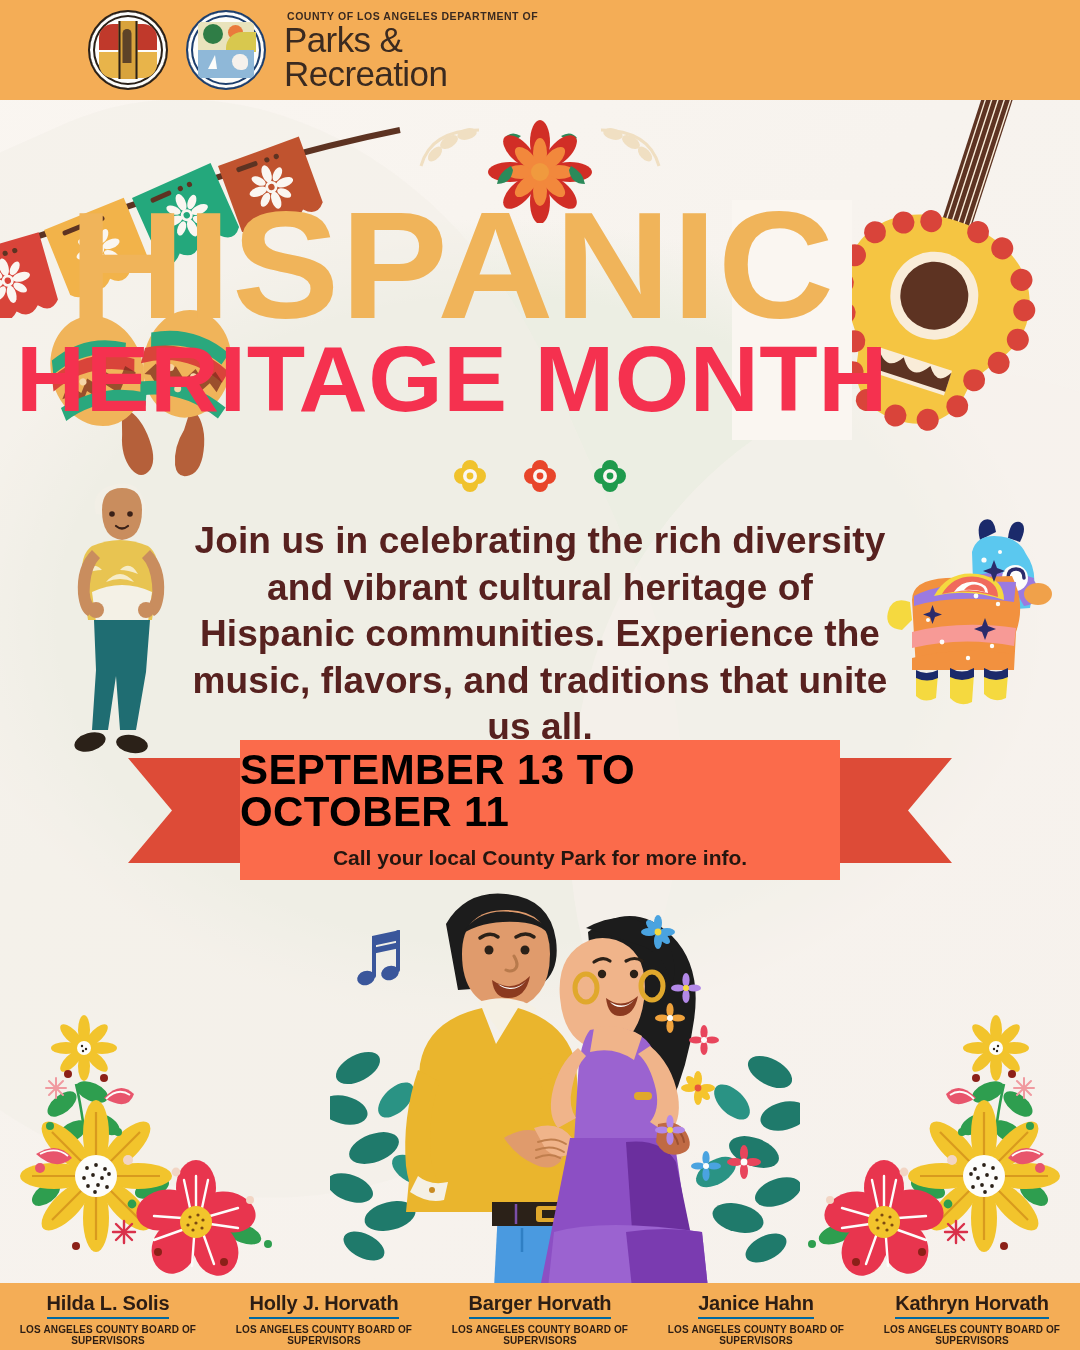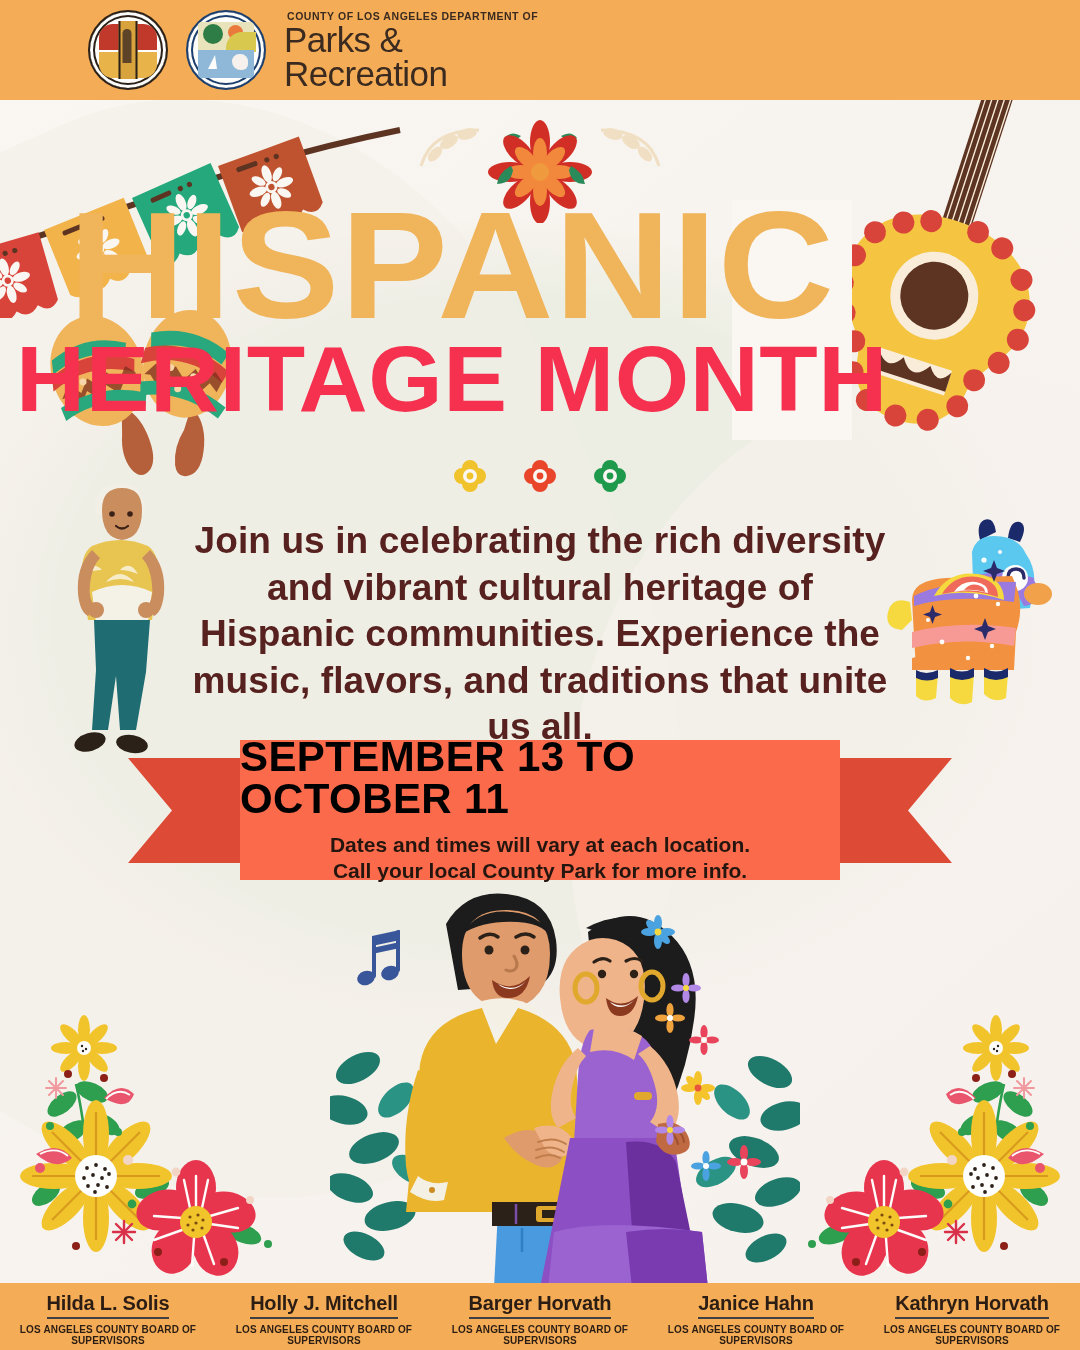--- a/index.html
+++ b/index.html
@@ -105,21 +105,21 @@
   .music-note{position:absolute;left:352px;top:928px;width:60px;height:70px;z-index:14;}
   .floral-l{position:absolute;left:0px;top:1008px;width:300px;height:285px;z-index:13;}
   .floral-r{position:absolute;right:0px;top:1008px;width:300px;height:285px;z-index:13;
     transform:scaleX(-1);}
 
   
   .footer{position:absolute;left:0;bottom:0;width:1080px;height:67px;background:#f4ad56;z-index:30;
     display:flex;align-items:center;}
   .sup{flex:1;text-align:center;padding-top:4px;}
   .sup-name{font-size:20px;font-weight:700;color:#2c1d14;letter-spacing:-.2px;
-    display:inline-block;padding-bottom:3px;border-bottom:2px solid #404040;line-height:1.1;}
+    display:inline-block;padding-bottom:3px;border-bottom:2px solid #0369a1;line-height:1.1;}
   .sup-role{font-size:10px;font-weight:700;color:#2c1d14;letter-spacing:.15px;margin-top:5px;
     text-transform:uppercase;}
 </style>
 </head>
 <body>
 
 <div id="poster">
 
   <div class="sheen1"></div>
   <div class="sheen2"></div>
@@ -446,21 +446,20 @@
   </div>
 
   <div class="body-copy">Join us in celebrating the rich diversity and vibrant cultural heritage of Hispanic communities. Experience the music, flavors, and traditions that unite us all.</div>
 
   <div class="ribbon">
     <div class="rib-tail rib-left"></div>
     <div class="rib-tail rib-right"></div>
     <div class="rib-center">
       <div class="rib-date">SEPTEMBER 13 TO OCTOBER 11</div>
       <div class="rib-sub">
-        <div>Dates and times will vary at each location.</div>
         <div>Call your local County Park for more info.</div>
       </div>
     </div>
   </div>
 
   <div class="leaves-bg">
     <svg viewBox="0 0 470 280" width="470" height="280">
       <g fill="#1f7a6b">
         <ellipse cx="28" cy="58" rx="24" ry="13" transform="rotate(-28 28 58)"></ellipse>
         <ellipse cx="14" cy="100" rx="24" ry="14" transform="rotate(14 14 100)"></ellipse>
@@ -953,21 +952,21 @@
       </div>
     </div>
   </div>
 
   <div class="footer">
     <div class="sup">
       <div class="sup-name">Hilda L. Solis</div>
       <div class="sup-role">Los Angeles County Board of Supervisors</div>
     </div>
     <div class="sup">
-      <div class="sup-name">Holly J. Mitchell</div>
+      <div class="sup-name">Holly J. Horvath</div>
       <div class="sup-role">Los Angeles County Board of Supervisors</div>
     </div>
     <div class="sup">
       <div class="sup-name">Barger Horvath</div>
       <div class="sup-role">Los Angeles County Board of Supervisors</div>
     </div>
     <div class="sup">
       <div class="sup-name">Janice Hahn</div>
       <div class="sup-role">Los Angeles County Board of Supervisors</div>
     </div>

